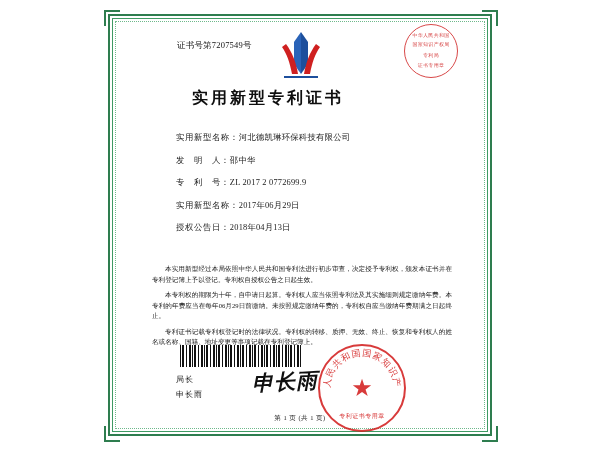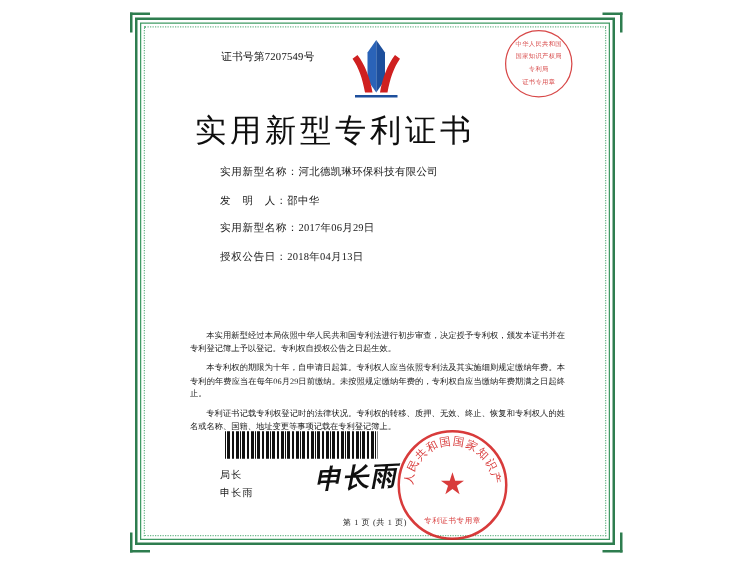--- a/index.html
+++ b/index.html
@@ -103,22 +103,22 @@
   .seal-top .l2 { top: 16px; }
   .seal-top .l3 { top: 27px; }
   .seal-top .l4 { top: 37px; }
 
   .title {
     position: absolute;
     left: 0;
     top: 88px;
     width: 536px;
     text-align: center;
-    font-size: 25px;
-    font-weight: normal;
+    font-size: 16px;
+    font-weight: bold;
     color: #0e0e0e;
     letter-spacing: 3px;
     font-family: "Liberation Serif", serif;
   }
 
   .fields {
     position: absolute;
     left: 176px;
     top: 131px;
     width: 300px;
@@ -272,20 +272,23 @@
   <div class="title">实用新型专利证书</div>
 
   <div class="fields">
     <div class="field">
       <span class="lbl">实用新型名称：</span><span class="val">河北德凯琳环保科技有限公司</span>
     </div>
     <div class="field">
       <span class="lbl">发　明　人：</span><span class="val">邵中华</span>
     </div>
     <div class="field">
+      <span class="lbl">专　利　号：</span><span class="val">ZL 2017 2 0772699.9</span>
+    </div>
+    <div class="field">
       <span class="lbl">实用新型名称：</span><span class="val">2017年06月29日</span>
     </div>
     <div class="field">
       <span class="lbl">授权公告日：</span><span class="val">2018年04月13日</span>
     </div>
   </div>
 
   <div class="body-text">
     <p>本实用新型经过本局依照中华人民共和国专利法进行初步审查，决定授予专利权，颁发本证书并在专利登记簿上予以登记。专利权自授权公告之日起生效。</p>
     <p>本专利权的期限为十年，自申请日起算。专利权人应当依照专利法及其实施细则规定缴纳年费。本专利的年费应当在每年06月29日前缴纳。未按照规定缴纳年费的，专利权自应当缴纳年费期满之日起终止。</p>

